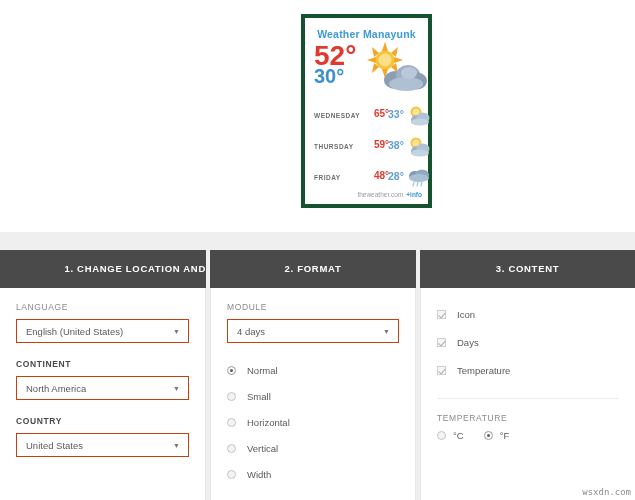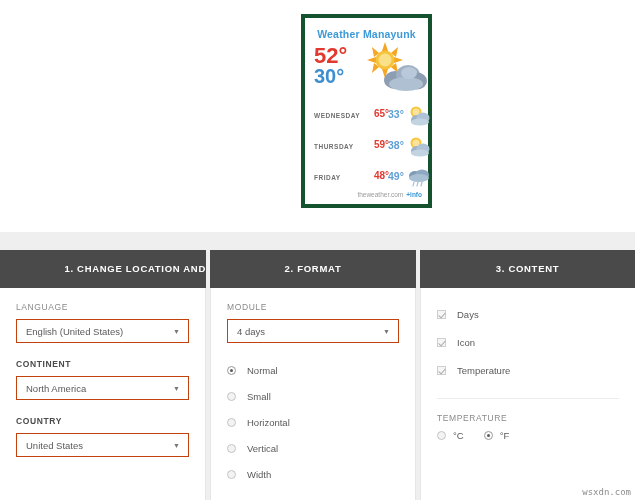--- a/index.html
+++ b/index.html
@@ -43,21 +43,21 @@
     height: 56px;
     margin-top: 3px;
   }
   .temps {
     position: absolute;
     left: 9px;
     top: 2px;
     line-height: 21px;
   }
   .t-max {
-    font-size: 22px;
+    font-size: 28px;
     font-weight: bold;
     color: #e1392d;
     display: block;
   }
   .t-min {
     font-size: 20px;
     font-weight: bold;
     color: #3e8fd0;
     display: block;
   }
@@ -364,21 +364,21 @@
             <ellipse cx="10" cy="15" rx="6" ry="5" fill="#9fb3c8"></ellipse>
             <ellipse cx="16" cy="13" rx="6.5" ry="5.5" fill="#b0c3d6"></ellipse>
             <ellipse cx="13" cy="17" rx="9" ry="3.6" fill="#c2d3e2"></ellipse>
           </svg>
         </span>
       </div>
 
       <div class="frow">
         <span class="fday">FRIDAY</span>
         <span class="fmax">48°</span>
-        <span class="fmin">49°</span>
+        <span class="fmin">28°</span>
         <span class="fico">
           <svg width="24" height="22" viewBox="0 0 24 22">
             <ellipse cx="8" cy="9" rx="6" ry="5" fill="#7f9ab5"></ellipse>
             <ellipse cx="15" cy="8" rx="7" ry="5.5" fill="#8fa9c2"></ellipse>
             <ellipse cx="12" cy="11" rx="10" ry="4" fill="#a8bfd4"></ellipse>
             <g stroke="#9fc4de" stroke-width="1.2" stroke-linecap="round">
               <line x1="7" y1="15" x2="6" y2="19"></line>
               <line x1="11" y1="15" x2="10" y2="19"></line>
               <line x1="15" y1="15" x2="14" y2="19"></line>
             </g>
@@ -454,25 +454,25 @@
 
     </div>
   </div>
 
   <div class="panel p3">
     <div class="panel-head">3. CONTENT</div>
     <div class="panel-body">
 
       <div class="chkrow">
         <span class="chk on"></span>
-        <span class="chk-label">Days</span>
+        <span class="chk-label">Icon</span>
       </div>
       <div class="chkrow">
         <span class="chk on"></span>
-        <span class="chk-label">Icon</span>
+        <span class="chk-label">Days</span>
       </div>
       <div class="chkrow">
         <span class="chk on"></span>
         <span class="chk-label">Temperature</span>
       </div>
 
       <div class="divider"></div>
 
       <div class="field-label">TEMPERATURE</div>
       <div class="unit-row">

